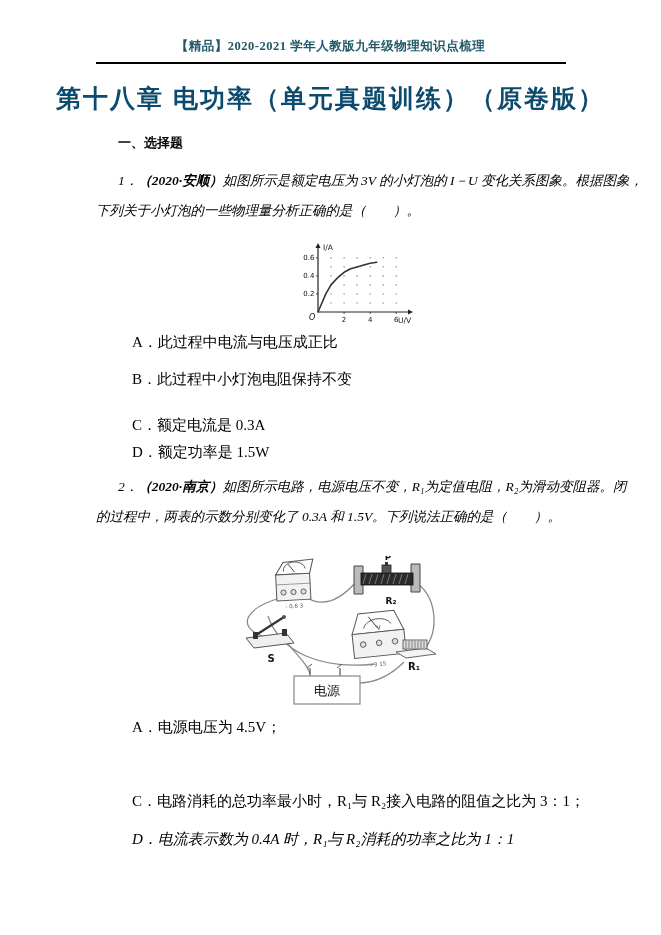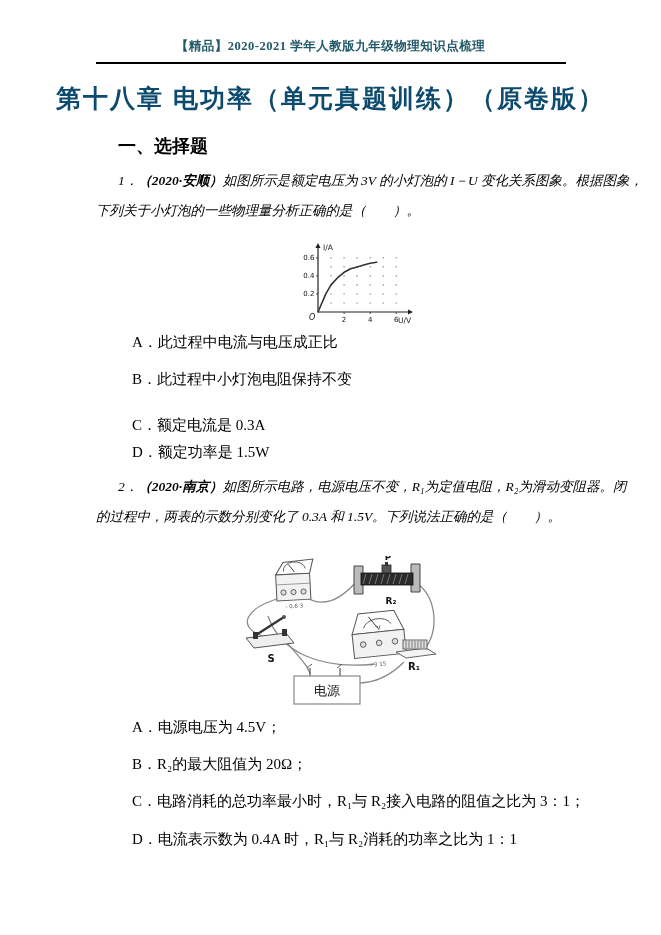--- a/index.html
+++ b/index.html
@@ -12,21 +12,21 @@
     font-size:12.5px;font-weight:bold;letter-spacing:.5px;
     font-family:"Liberation Serif","DejaVu Sans",serif;
   }
   .rule{position:absolute;top:62px;left:96px;width:470px;border-top:2px solid #000;}
   .title{
     position:absolute;top:82px;left:0;width:100%;text-align:center;
     font-size:25px;font-weight:bold;letter-spacing:2px;
     font-family:"Liberation Sans","DejaVu Sans",sans-serif;
   }
   .section-heading{
-    position:absolute;top:134px;left:118px;font-size:18px;font-weight:bold;
+    position:absolute;top:134px;left:118px;font-size:13px;font-weight:bold;
     font-family:"Liberation Sans","DejaVu Sans",sans-serif;
   }
   .para{position:absolute;left:96px;width:474px;font-size:13.5px;line-height:30px;}
   .para .line{white-space:nowrap;font-style:italic;}
   .indent{padding-left:22px;}
   .bold{font-weight:bold;}
   .opt{position:absolute;left:132px;width:452px;font-size:15px;white-space:nowrap;}
   .fig{position:absolute;}
   svg text{font-family:"DejaVu Sans","Liberation Sans",sans-serif;}
 </style>
@@ -206,17 +206,16 @@
         <line x1="79" y1="112" x2="84" y2="108" stroke="#555" stroke-width="1"></line>
         <line x1="112" y1="112" x2="112" y2="120" stroke="#555" stroke-width="1.2"></line>
         <line x1="109" y1="112" x2="114" y2="108" stroke="#555" stroke-width="1"></line>
         <rect x="66" y="120" width="66" height="28" fill="#ffffff" stroke="#888" stroke-width="1.2"></rect>
         <text x="99" y="139" font-size="13" fill="#111" text-anchor="middle">电源</text>
       </g>
     </svg>
   </div>
 
   <div class="opt" style="top:718px;">A．电源电压为 4.5V；</div>
-  <div class="opt" style="top:755px;">B．R₂的最大阻值为 20Ω；</div>
   <div class="opt" style="top:792px;">C．电路消耗的总功率最小时，R₁与 R₂接入电路的阻值之比为 3：1；</div>
-  <div class="opt" style="top:830px;">D．电流表示数为 0.4A 时，R₁与 R₂消耗的功率之比为 1：1</div>
+  <div class="opt" style="top:830px;font-style:italic;">D．电流表示数为 0.4A 时，R₁与 R₂消耗的功率之比为 1：1</div>
 
 </div>
 
 </body></html>

